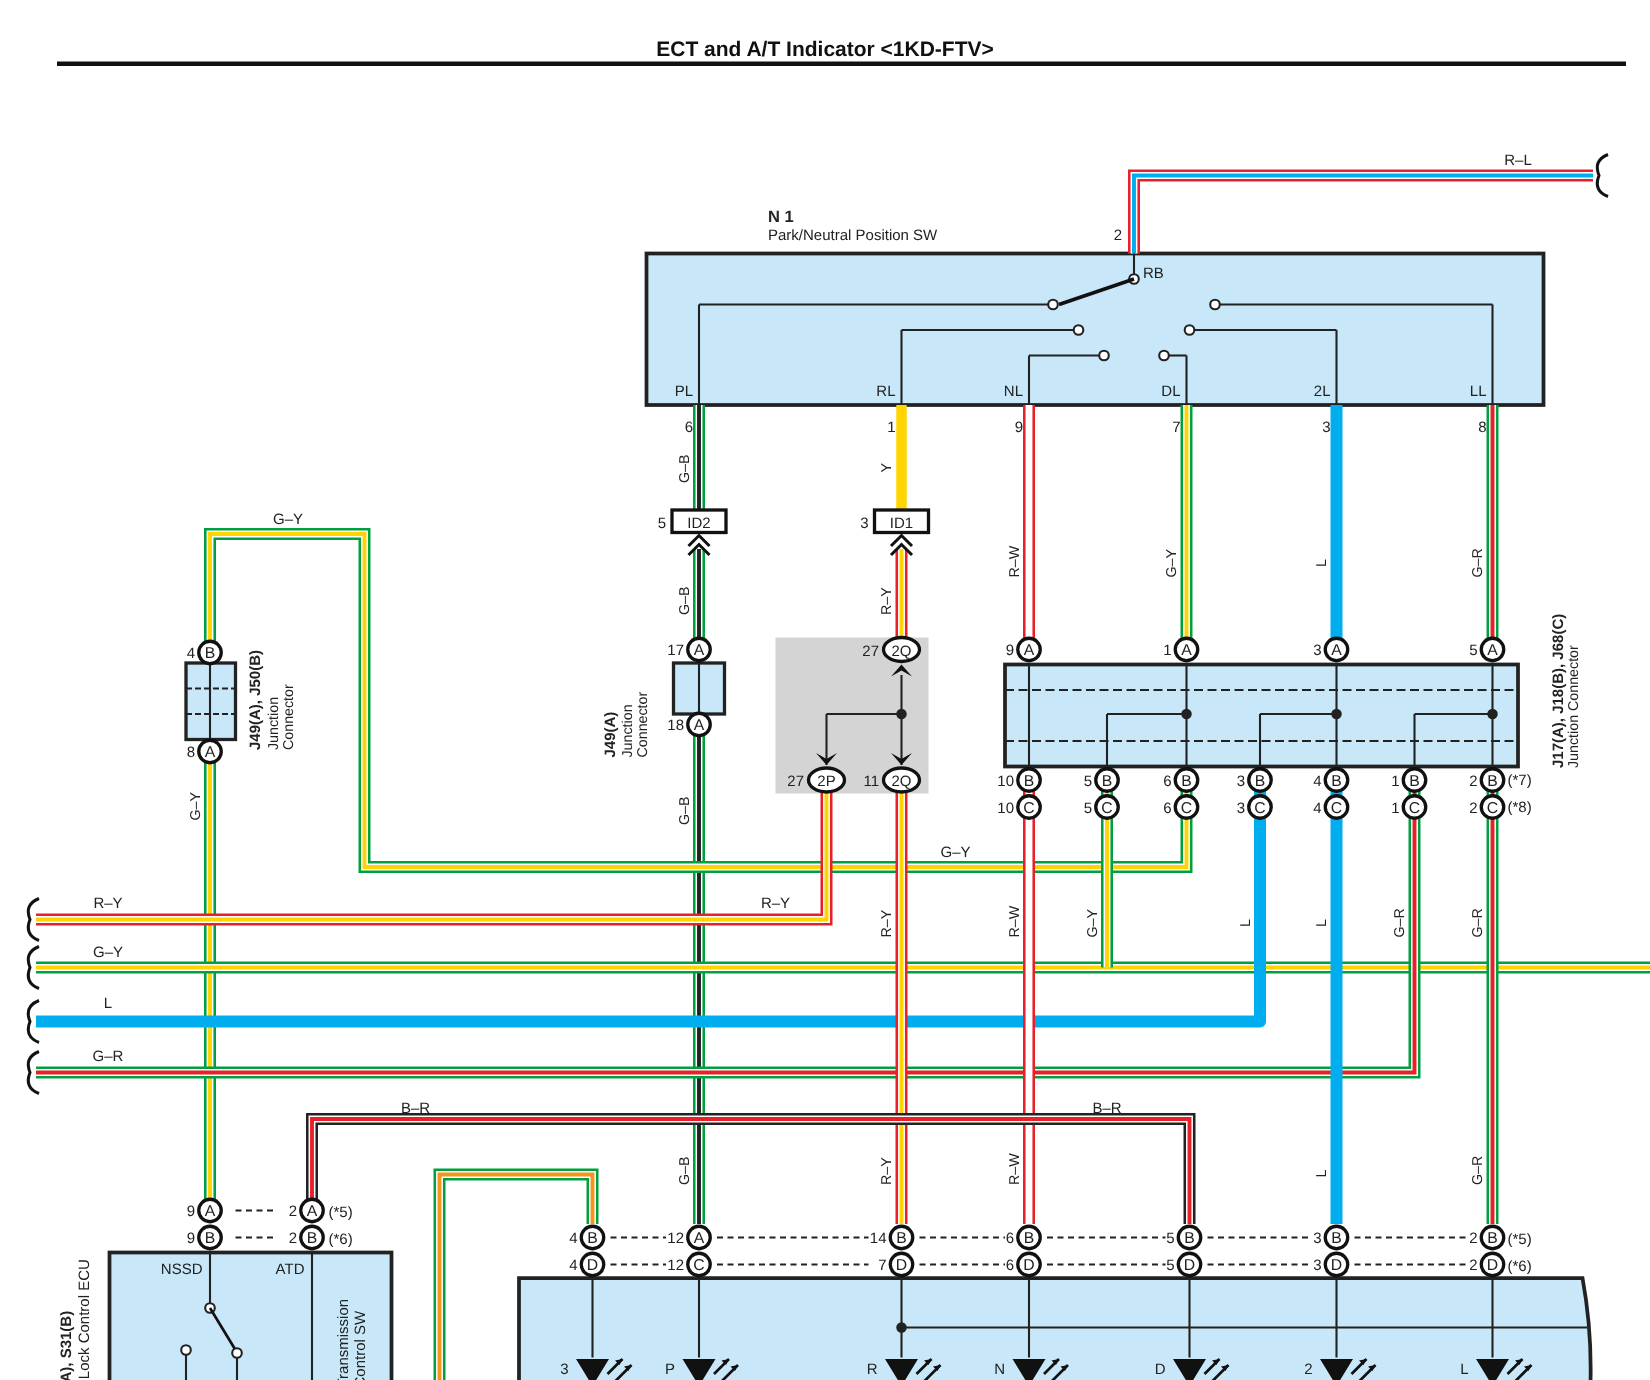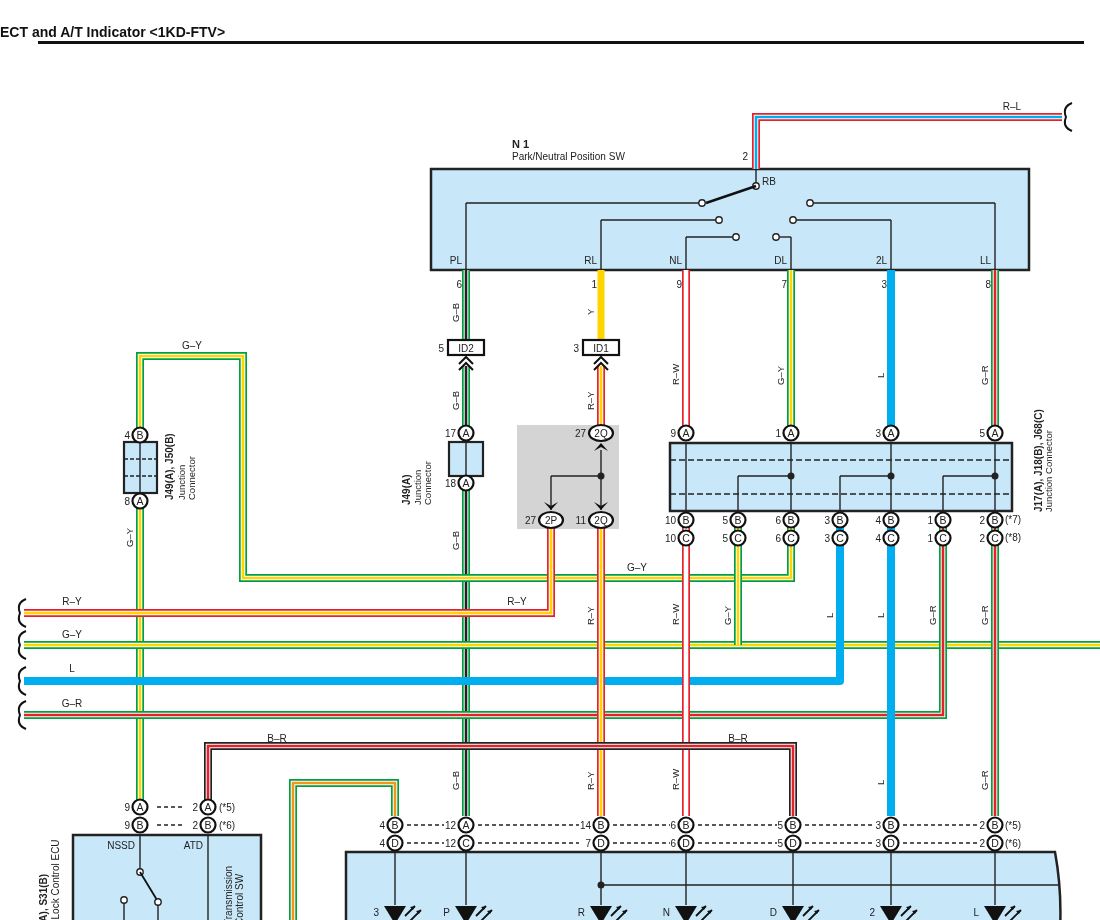--- a/index.html
+++ b/index.html
@@ -1,17 +1,17 @@
 <!DOCTYPE html>
 <html><head>
 <meta charset="utf-8">
 <style>
   html, body { margin:0; padding:0; background:#ffffff; }
   body { width:1100px; height:920px; overflow:hidden; position:relative; font-family:"Liberation Sans", sans-serif; }
-  #title { position:absolute; left:0; top:24px; width:1100px; font-weight:bold; font-size:14px; color:#111; }
+  #title { position:absolute; left:0; top:24px; width:1100px; text-align:center; font-weight:bold; font-size:14px; color:#111; }
   #rule { position:absolute; left:38px; top:41px; width:1046px; height:3px; background:#111; }
   svg { position:absolute; left:0; top:0; }
   svg text { font-family:"Liberation Sans", sans-serif; fill:#222; }
 </style>
 </head>
 <body>
 
 <div id="title">ECT and A/T Indicator &lt;1KD-FTV&gt;</div>
 <div id="rule"></div>
 

